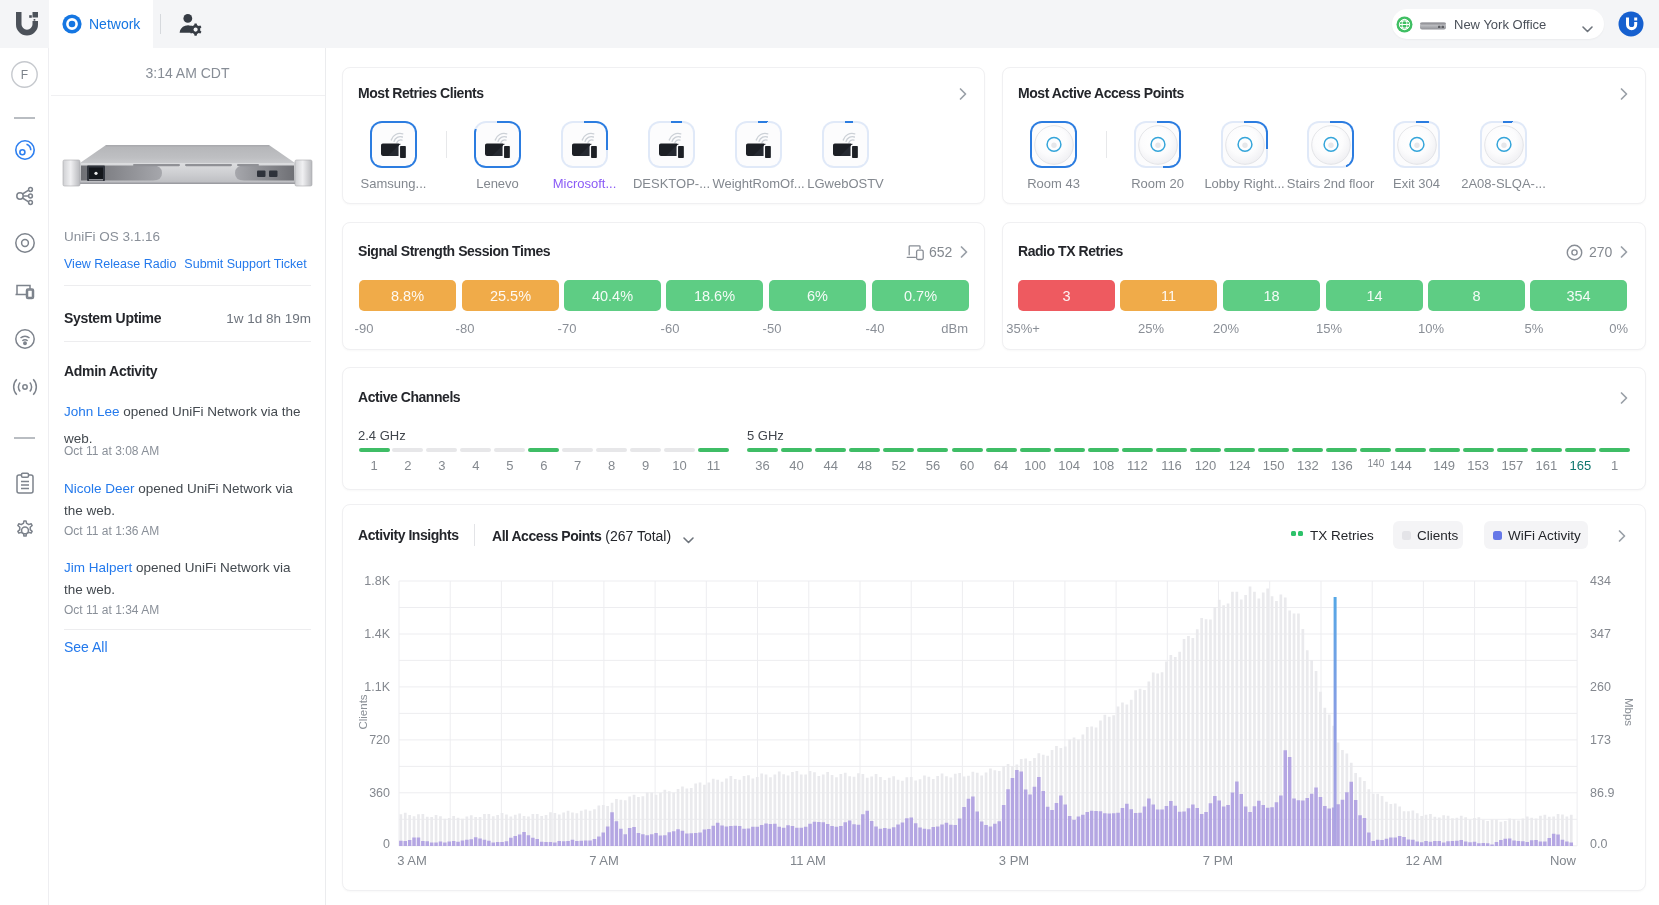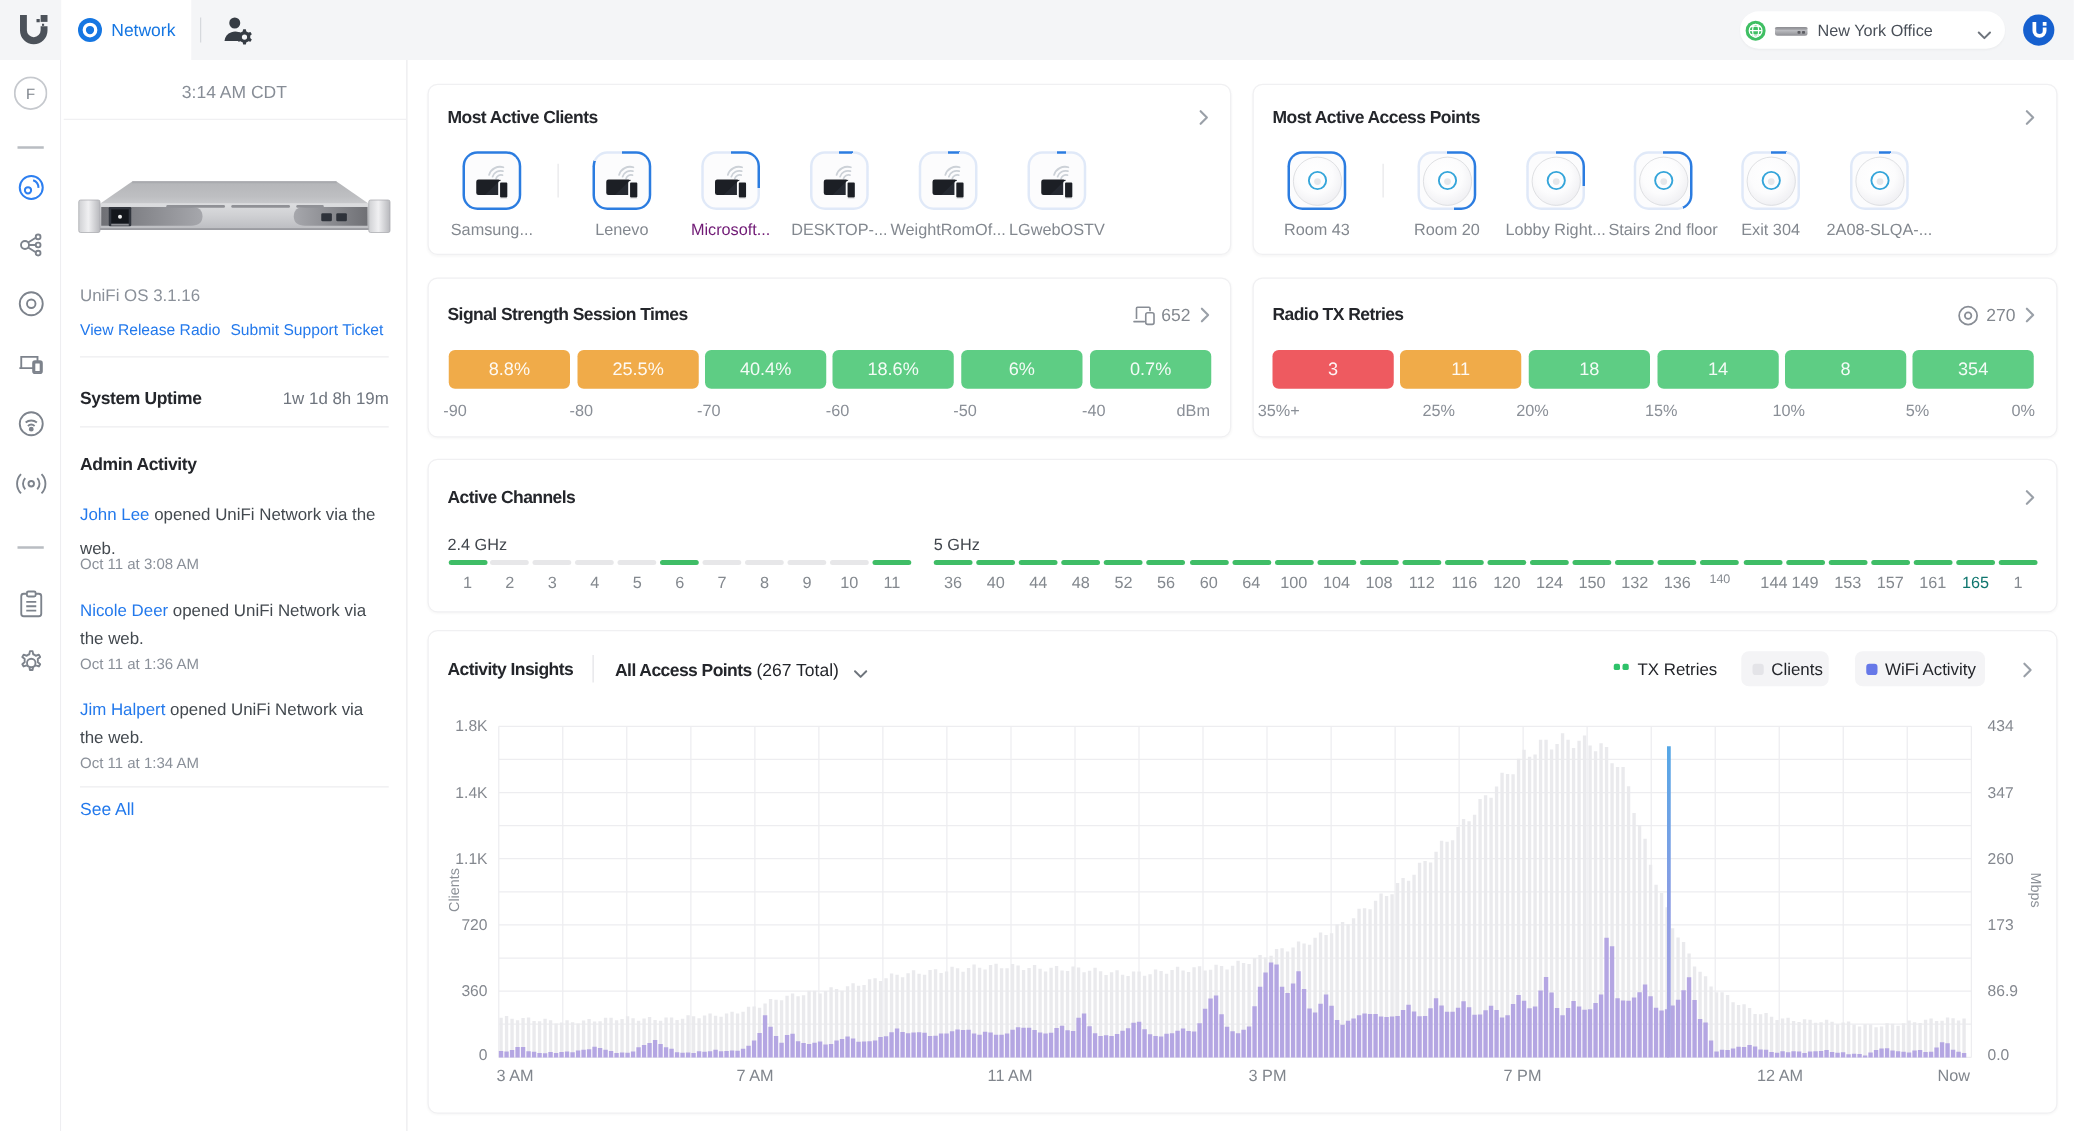--- a/index.html
+++ b/index.html
@@ -206,21 +206,21 @@
 <div class="abs" style="left:64px;top:398px;font-size:13.5px;color:#43494f;line-height:27px"><span class="blue">John Lee</span> opened UniFi Network via the<br>web.</div>
 <div class="abs" style="left:64px;top:444px;font-size:12px;color:#8a9099">Oct 11 at 3:08 AM</div>
 <div class="abs" style="left:64px;top:478px;font-size:13.5px;color:#43494f;line-height:22px"><span class="blue">Nicole Deer</span> opened UniFi Network via<br>the web.</div>
 <div class="abs" style="left:64px;top:524px;font-size:12px;color:#8a9099">Oct 11 at 1:36 AM</div>
 <div class="abs" style="left:64px;top:557px;font-size:13.5px;color:#43494f;line-height:22px"><span class="blue">Jim Halpert</span> opened UniFi Network via<br>the web.</div>
 <div class="abs" style="left:64px;top:603px;font-size:12px;color:#8a9099">Oct 11 at 1:34 AM</div>
 <div class="abs" style="left:64px;top:629px;width:247px;height:1px;background:#ededef"></div>
 <div class="abs" style="left:64px;top:639px;font-size:14px"><span class="blue">See All</span></div>
 <div class="abs" style="left:326px;top:48px;width:1333px;height:857px;background:#fbfbfc;z-index:-1"></div>
 <div class="card" style="left:342px;top:67px;width:643px;height:137px"></div>
-<div class="ctitle" style="left:358px;top:85px">Most Active Clients</div>
+<div class="ctitle" style="left:358px;top:85px">Most Retries Clients</div>
 <div class="abs" style="left:958px;top:87px"><svg width="10" height="14" viewBox="0 0 10 14">
       <path d="M2.5 2l5 5-5 5" fill="none" stroke="#9aa0a8" stroke-width="1.7" stroke-linecap="round" stroke-linejoin="round"></path>
     </svg></div>
 <div style="position:absolute;left:370px;top:121px;width:47px;height:47px;border-radius:12px;background:#2b7ce0">
     <div style="position:absolute;inset:2.1px;border-radius:9.8px;background:#fcfcfd;display:flex;align-items:center;justify-content:center">
       <svg width="30" height="28" viewBox="0 0 30 28">
 <g fill="none" stroke="#ccd1d7" stroke-width="1.4" stroke-linecap="round" transform="rotate(-28 21.5 12.5)">
 <path d="M18.6 10.2 a4.1 4.1 0 0 1 5.8 0"></path>
 <path d="M16.8 7.6 a6.7 6.7 0 0 1 9.4 0"></path>
 <path d="M15.0 5.0 a9.2 9.2 0 0 1 13.0 0"></path>
@@ -296,21 +296,21 @@
 <path d="M15.0 5.0 a9.2 9.2 0 0 1 13.0 0"></path>
 </g>
 <rect x="2" y="12.5" width="19.5" height="12.4" rx="1.8" fill="#1c1f25"></rect>
 <polygon points="21.5,12.5 21.5,24.9 9,24.9" fill="#272c34" opacity="0.85"></polygon>
 <rect x="20.3" y="14.3" width="7.3" height="13.4" rx="1.5" fill="#1c1f25" stroke="#fafbfc" stroke-width="1.5"></rect>
 </svg>
     </div>
   </div>
 <div style="position:absolute;left:343.5px;top:176px;width:100px;text-align:center;font-size:13px;color:#83888f;white-space:nowrap;overflow:hidden">Samsung...</div>
 <div style="position:absolute;left:447.5px;top:176px;width:100px;text-align:center;font-size:13px;color:#83888f;white-space:nowrap;overflow:hidden">Lenevo</div>
-<div style="position:absolute;left:534.5px;top:176px;width:100px;text-align:center;font-size:13px;color:#701a75;white-space:nowrap;overflow:hidden">Microsoft...</div>
+<div style="position:absolute;left:534.5px;top:176px;width:100px;text-align:center;font-size:13px;color:#8b5cf6;white-space:nowrap;overflow:hidden">Microsoft...</div>
 <div style="position:absolute;left:621.5px;top:176px;width:100px;text-align:center;font-size:13px;color:#83888f;white-space:nowrap;overflow:hidden">DESKTOP-...</div>
 <div style="position:absolute;left:708.5px;top:176px;width:100px;text-align:center;font-size:13px;color:#83888f;white-space:nowrap;overflow:hidden">WeightRomOf...</div>
 <div style="position:absolute;left:795.5px;top:176px;width:100px;text-align:center;font-size:13px;color:#83888f;white-space:nowrap;overflow:hidden">LGwebOSTV</div>
 <div class="abs" style="left:446px;top:131px;width:1px;height:27px;background:#e7e8ea"></div>
 <div class="card" style="left:1002px;top:67px;width:644px;height:137px"></div>
 <div class="ctitle" style="left:1018px;top:85px">Most Active Access Points</div>
 <div class="abs" style="left:1619px;top:87px"><svg width="10" height="14" viewBox="0 0 10 14">
       <path d="M2.5 2l5 5-5 5" fill="none" stroke="#9aa0a8" stroke-width="1.7" stroke-linecap="round" stroke-linejoin="round"></path>
     </svg></div>
 <div style="position:absolute;left:1030px;top:121px;width:47px;height:47px;border-radius:12px;background:#2b7ce0">
@@ -540,21 +540,21 @@
 <div style="position:absolute;left:1219.6px;top:458px;width:40px;text-align:center;font-size:13px;color:#84898f">124</div>
 <div style="position:absolute;left:1258.2px;top:448px;width:31px;height:4px;border-radius:2px;background:#3fbd66"></div>
 <div style="position:absolute;left:1253.7px;top:458px;width:40px;text-align:center;font-size:13px;color:#84898f">150</div>
 <div style="position:absolute;left:1292.3px;top:448px;width:31px;height:4px;border-radius:2px;background:#3fbd66"></div>
 <div style="position:absolute;left:1287.8px;top:458px;width:40px;text-align:center;font-size:13px;color:#84898f">132</div>
 <div style="position:absolute;left:1326.4px;top:448px;width:31px;height:4px;border-radius:2px;background:#3fbd66"></div>
 <div style="position:absolute;left:1321.9px;top:458px;width:40px;text-align:center;font-size:13px;color:#84898f">136</div>
 <div style="position:absolute;left:1360.4px;top:448px;width:31px;height:4px;border-radius:2px;background:#3fbd66"></div>
 <div style="position:absolute;left:1355.9px;top:458px;width:40px;text-align:center;font-size:10px;color:#84898f">140</div>
 <div style="position:absolute;left:1394.5px;top:448px;width:31px;height:4px;border-radius:2px;background:#3fbd66"></div>
-<div style="position:absolute;left:1390.0px;top:458px;width:40px;text-align:right;font-size:13px;color:#84898f">144</div>
+<div style="position:absolute;left:1390.0px;top:458px;width:40px;text-align:left;font-size:13px;color:#84898f">144</div>
 <div style="position:absolute;left:1428.6px;top:448px;width:31px;height:4px;border-radius:2px;background:#3fbd66"></div>
 <div style="position:absolute;left:1424.1px;top:458px;width:40px;text-align:center;font-size:13px;color:#84898f">149</div>
 <div style="position:absolute;left:1462.7px;top:448px;width:31px;height:4px;border-radius:2px;background:#3fbd66"></div>
 <div style="position:absolute;left:1458.2px;top:458px;width:40px;text-align:center;font-size:13px;color:#84898f">153</div>
 <div style="position:absolute;left:1496.8px;top:448px;width:31px;height:4px;border-radius:2px;background:#3fbd66"></div>
 <div style="position:absolute;left:1492.3px;top:458px;width:40px;text-align:center;font-size:13px;color:#84898f">157</div>
 <div style="position:absolute;left:1530.8px;top:448px;width:31px;height:4px;border-radius:2px;background:#3fbd66"></div>
 <div style="position:absolute;left:1526.3px;top:458px;width:40px;text-align:center;font-size:13px;color:#84898f">161</div>
 <div style="position:absolute;left:1564.9px;top:448px;width:31px;height:4px;border-radius:2px;background:#3fbd66"></div>
 <div style="position:absolute;left:1560.4px;top:458px;width:40px;text-align:center;font-size:13px;color:#0f766e">165</div>

